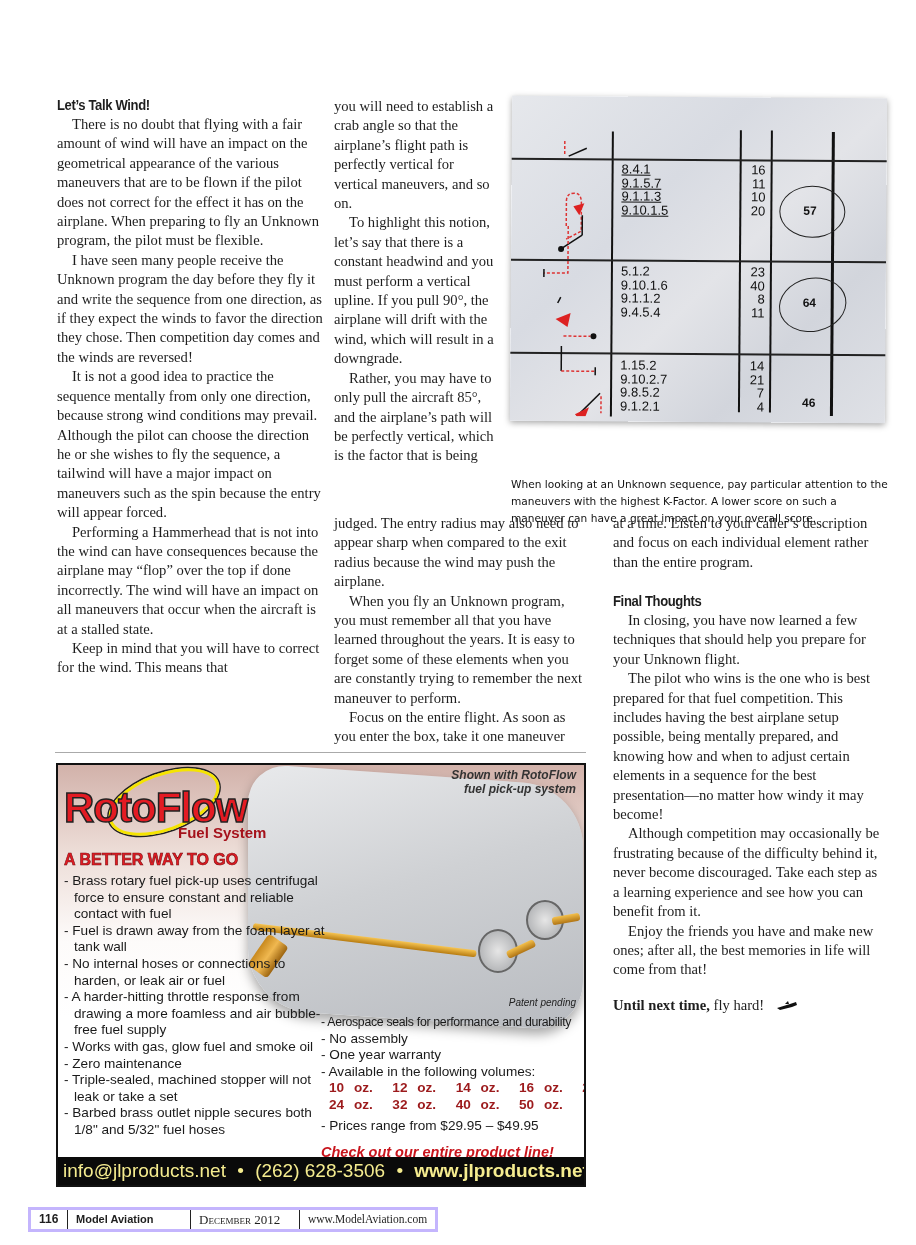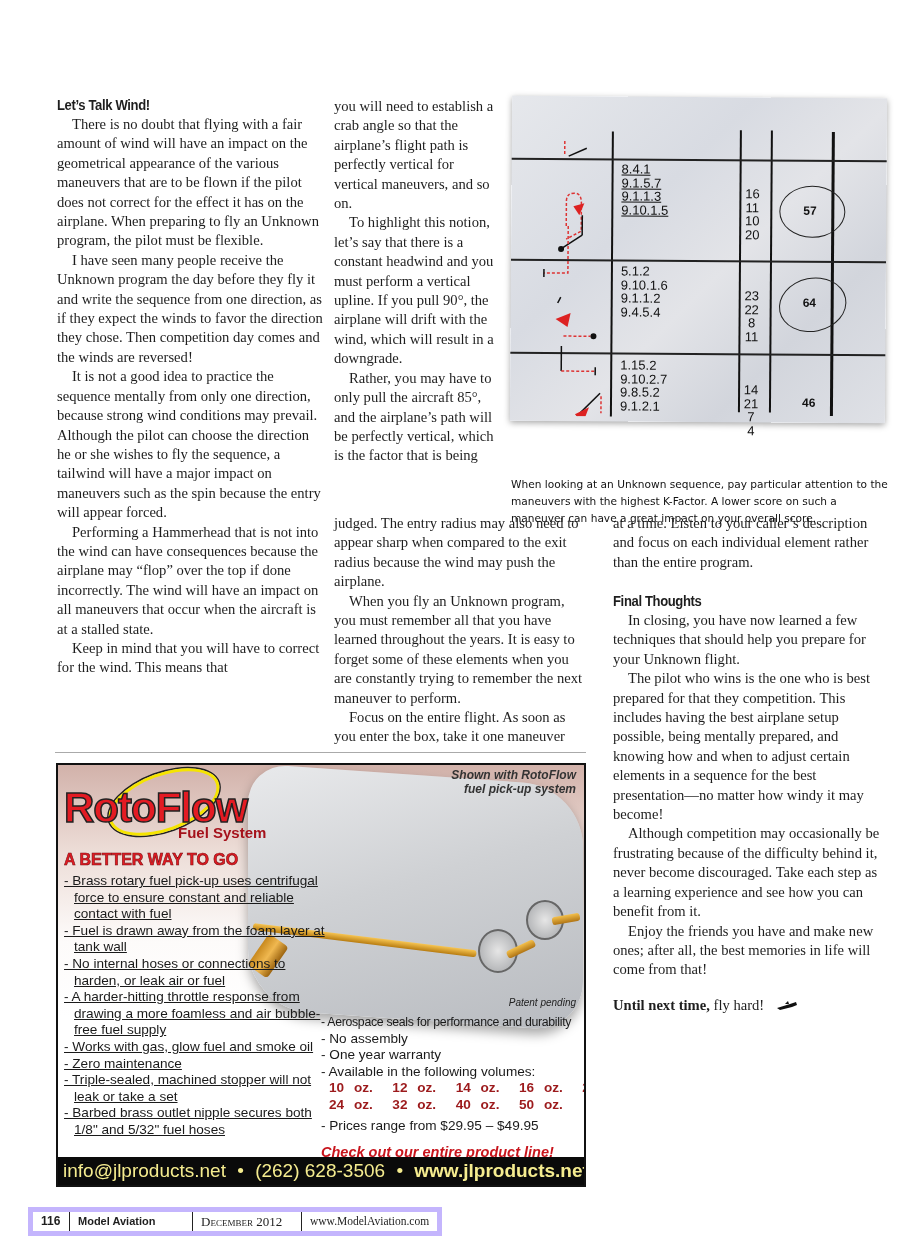--- a/index.html
+++ b/index.html
@@ -23,21 +23,21 @@
   .sources .lbl { margin-bottom:6px; }
 
   
   #figure { position:absolute; left:503px; top:92px; width:392px; height:340px; }
   .paper { position:absolute; left:8px; top:5px; width:375px; height:325px;
            background:linear-gradient(135deg,#e6e8ec 0%,#d8dbe2 35%,#e3e4e8 55%,#d2d5dc 75%,#dfe1e6 100%);
            box-shadow:0 2px 6px rgba(0,0,0,0.35); transform:rotate(0.4deg); }
   .vline { position:absolute; background:#111; width:2px; }
   .hline { position:absolute; background:#222; height:2px; }
   .seq { position:absolute; font-family:"Liberation Sans", "DejaVu Sans", sans-serif; font-size:13px; line-height:13.5px; color:#111; }
-  .kf { position:absolute; font-family:"Liberation Sans", "DejaVu Sans", sans-serif; font-size:13px; line-height:13.5px; color:#111; text-align:center; width:26px;margin-top:24px; }
+  .kf { position:absolute; font-family:"Liberation Sans", "DejaVu Sans", sans-serif; font-size:13px; line-height:13.5px; color:#111; text-align:right; width:26px; }
   .tot { position:absolute; font-family:"Liberation Sans", "DejaVu Sans", sans-serif; font-size:12px; font-weight:bold; color:#111; }
   .ring { position:absolute; border:1.5px solid #222; border-radius:50%; }
   .caption { position:absolute; left:8px; top:348px; width:380px;
              font-family:"DejaVu Sans", "Liberation Sans", sans-serif; font-size:10.6px; line-height:17px; color:#111;margin-top:36px; }
 
   .rule { position:absolute; left:55px; top:752px; width:531px; height:1px; background:#aaa; }
 
   
   #ad { position:absolute; left:56px; top:763px; width:530px; height:424px; border:2px solid #111; box-sizing:border-box;
         background:linear-gradient(180deg,#d2b2aa 0%,#ecdcd6 20%,#fdfbfa 42%,#ffffff 60%); overflow:hidden;
@@ -53,32 +53,32 @@
   .nip { position:absolute; height:8px; background:linear-gradient(#f4c04b,#b07414); border-radius:3px; }
   .logo { position:absolute; left:6px; top:22px; font-family:"Liberation Sans", sans-serif; font-weight:bold; font-size:42px; letter-spacing:-1px;
           color:#e31b23; -webkit-text-stroke:1.5px #222; line-height:42px; }
   .logo-ring { position:absolute; left:48px; top:8px; width:110px; height:52px; border:3px solid #f5e400; border-radius:50%;
                transform:rotate(-20deg); box-shadow:0 0 0 1.5px #222; }
   .logo-sub { position:absolute; left:120px; top:59px; font-weight:bold; font-size:15px; color:#a5121b; }
   .tagline { position:absolute; left:6px; top:86px; font-weight:900; font-size:16px; color:#e31b23; -webkit-text-stroke:0.6px #7a0d10; }
   .shown { position:absolute; right:8px; top:3px; text-align:right; font-style:italic; font-weight:bold; font-size:12px; line-height:14px; color:#333; }
   .patent { position:absolute; right:8px; top:232px; font-style:italic; font-size:10px; color:#222; }
   .blist { position:absolute; left:6px; top:108px; width:270px; font-size:13.6px; line-height:16.6px; color:#1a1a1a; }
-  .blist div { padding-left:10px; text-indent:-10px;text-decoration:underline; }
+  .blist div { padding-left:10px; text-indent:-10px; }
   .rlist { position:absolute; left:263px; top:249px; width:265px; font-size:13.6px; line-height:16.6px; color:#1a1a1a; }
   .rlist div { padding-left:8px; text-indent:-8px; }
   .rlist .aero { font-size:12.3px; letter-spacing:-0.3px; }
   .vols { font-weight:bold; color:#9c1a1c; padding-left:8px !important; text-indent:0 !important; word-spacing:6px; }
   .cta { position:absolute; left:263px; top:379px; font-style:italic; font-weight:bold; font-size:14.5px; color:#c8141c; }
   .adbar { position:absolute; left:0; bottom:0; width:100%; height:28px; background:#0a0a0a; color:#f5ec8f;
            font-size:19px; line-height:28px; white-space:nowrap; padding-left:5px; box-sizing:border-box; }
   .adbar b { font-weight:bold; }
 
   
-  #footer { position:absolute; left:28px; top:1207px; height:19px; display:flex; border:5px solid #c4b5fd; font-size:12px; }
+  #footer { position:absolute; left:28px; top:1207px; height:19px; display:flex; border:3px solid #c4b5fd; font-size:12px; }
   #footer > div { border-right:1px solid #222; padding:0 8px; line-height:19px; }
   #footer > div:last-child { border-right:none; }
   .fnum { font-family:"Liberation Sans", sans-serif; font-weight:bold; width:20px; }
   .fmag { font-family:"Liberation Sans", sans-serif; font-weight:bold; width:106px; font-size:11px; }
   .fdate { font-family:"Liberation Serif", serif; font-variant:small-caps; font-size:13px; width:92px; }
   .furl { font-family:"Liberation Serif", serif; font-size:11.5px; }
 </style>
 </head>
 <body>
 
@@ -102,21 +102,21 @@
   <p>When you fly an Unknown program, you must remember all that you have learned throughout the years. It is easy to forget some of these elements when you are constantly trying to remember the next maneuver to perform.</p>
   <p>Focus on the entire flight. As soon as you enter the box, take it one maneuver</p>
 </div>
 
 <div id="col3a" class="col">
   <p class="noindent">at a time. Listen to your caller’s description and focus on each individual element rather than the entire program.</p>
 </div>
 <div id="col3" class="col">
   <div class="h2">Final Thoughts</div>
   <p>In closing, you have now learned a few techniques that should help you prepare for your Unknown flight.</p>
-  <p>The pilot who wins is the one who is best prepared for that they competition. This includes having the best airplane setup possible, being mentally prepared, and knowing how and when to adjust certain elements in a sequence for the best presentation—no matter how windy it may become!</p>
+  <p>The pilot who wins is the one who is best prepared for that fuel competition. This includes having the best airplane setup possible, being mentally prepared, and knowing how and when to adjust certain elements in a sequence for the best presentation—no matter how windy it may become!</p>
   <p>Although competition may occasionally be frustrating because of the difficulty behind it, never become discouraged. Take each step as a learning experience and see how you can benefit from it.</p>
   <p>Enjoy the friends you have and make new ones; after all, the best memories in life will come from that!</p>
   <div class="closing">
     <b>Until next time,</b><span> fly hard!</span>
     <span style="display:inline-block;margin-left:8px;vertical-align:middle;">
       <svg width="22" height="10" viewBox="0 0 22 10">
           <path d="M1 7 L14 3 L20 1 L21 4 L16 6 L4 9 Z" fill="#111"></path>
           <path d="M9 3 L12 0 L13 3 Z" fill="#111"></path>
         </svg>
     </span>
@@ -172,21 +172,21 @@
     <div class="tot" style="left:292px;top:106px;">57</div>
 
     <div class="seq" style="left:110px;top:168px;">
       <div>5.1.2</div>
       <div>9.10.1.6</div>
       <div>9.1.1.2</div>
       <div>9.4.5.4</div>
     </div>
     <div class="kf" style="left:228px;top:168px;">
       <div>23</div>
-      <div>22</div>
+      <div>40</div>
       <div>8</div>
       <div>11</div>
     </div>
     <div class="ring" style="left:268px;top:180px;width:66px;height:52px;transform:rotate(-12deg);"></div>
     <div class="tot" style="left:292px;top:198px;">64</div>
 
     <div class="seq" style="left:110px;top:262px;">
       <div>1.15.2</div>
       <div>9.10.2.7</div>
       <div>9.8.5.2</div>

